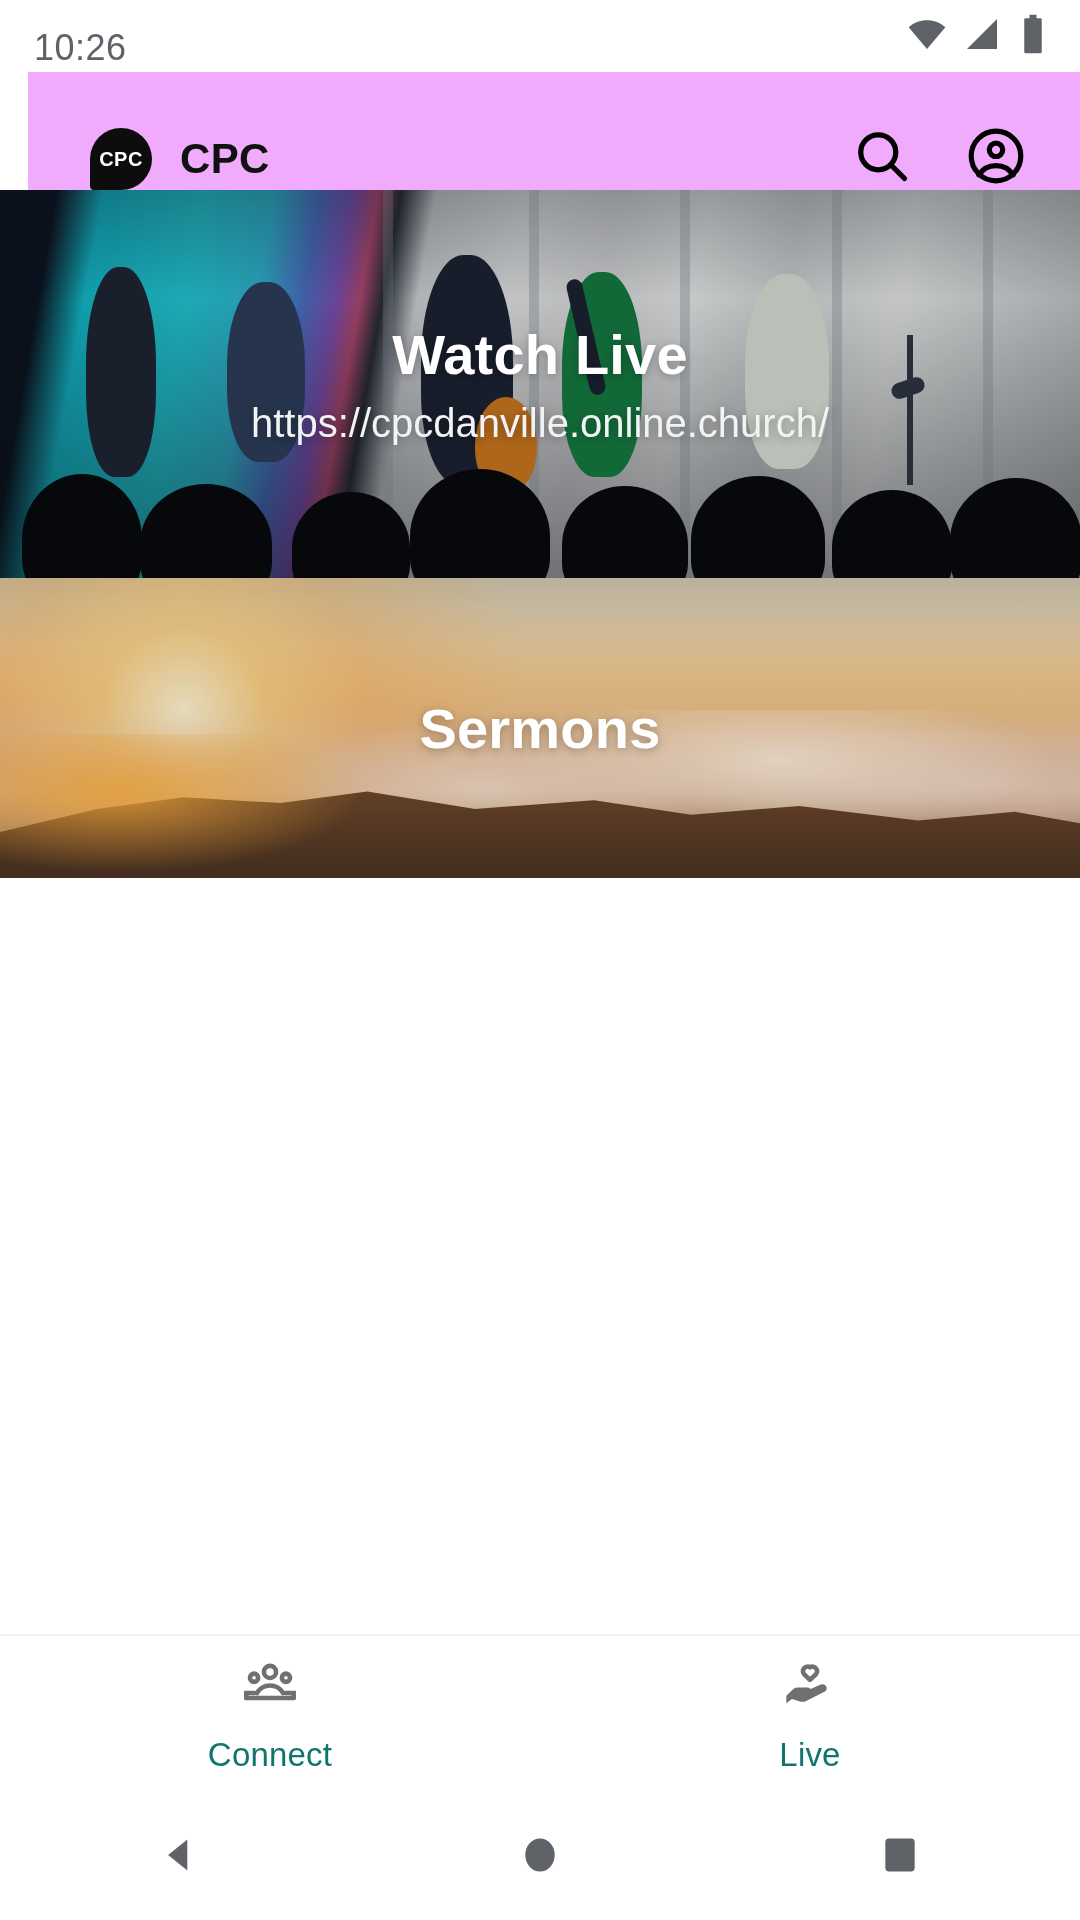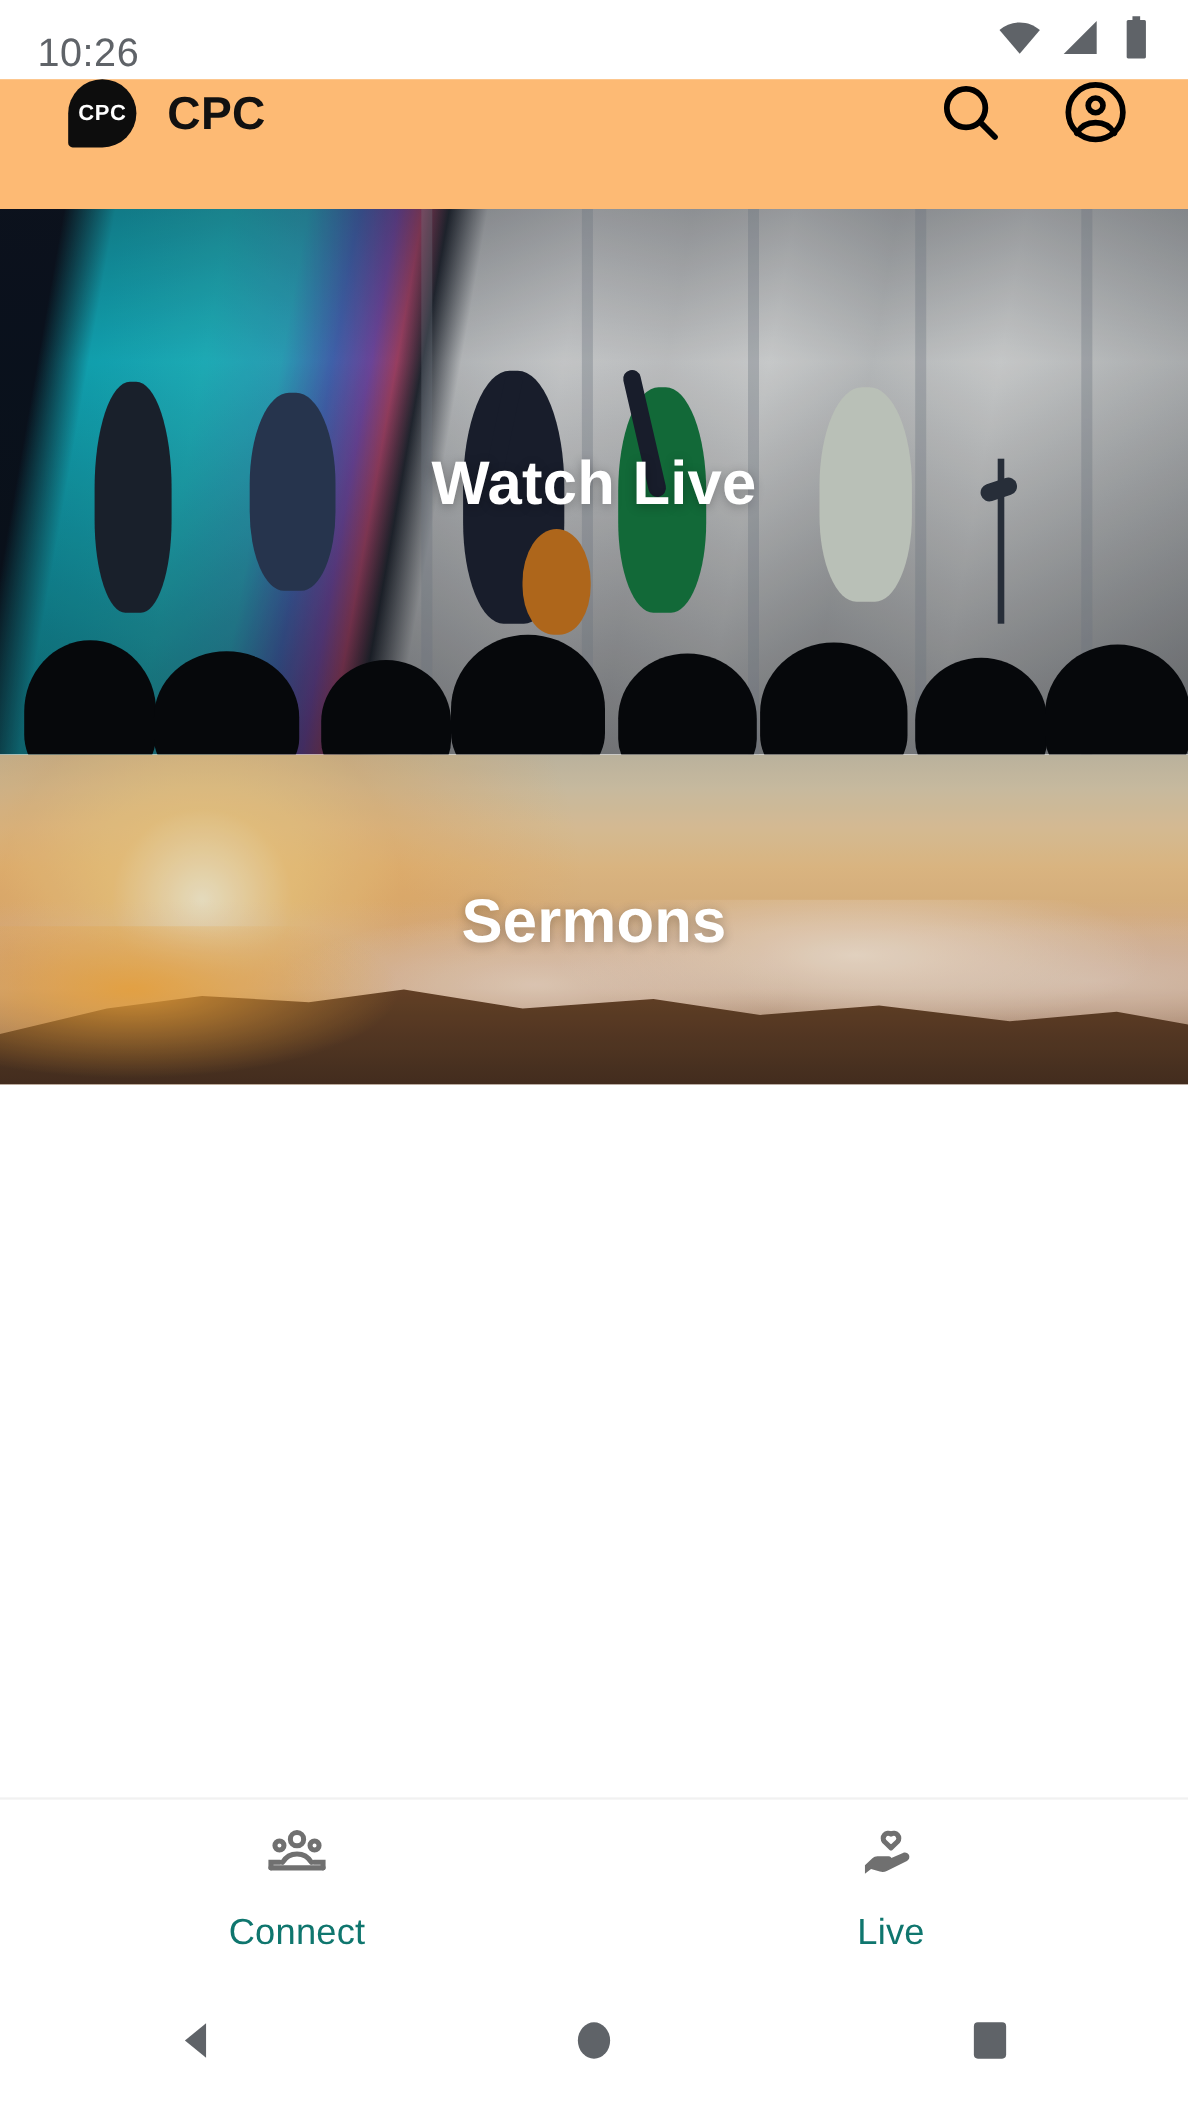--- a/index.html
+++ b/index.html
@@ -16,39 +16,39 @@
     height:72px; flex:0 0 72px;
     display:flex; align-items:center; justify-content:space-between;
     padding:0 30px 0 34px;
   }
   .status-time { font-size:36px; color:#5f6368; letter-spacing:0.5px;margin-top:23px; }
   .status-icons { display:flex; align-items:center; gap:14px; }
 
   
   .appbar {
     height:118px; flex:0 0 118px;
-    display:flex; align-items:flex-start;
-    padding:0 36px 0 62px; background:#fdba74;
+    display:flex; align-items:flex-end;
+    padding:0 36px 0 62px; background:#f0abfc;margin-left:28px;
   }
   .brand { display:flex; align-items:center; gap:28px; }
   .logo-pin {
     width:62px; height:62px; background:#0d0d0d;
     border-radius:50% 50% 50% 4px;
     display:flex; align-items:center; justify-content:center;
   }
   .logo-pin span { color:#fff; font-size:20px; font-weight:700; letter-spacing:0.5px; line-height:1; }
   .brand-title { font-size:42px; font-weight:700; color:#111; letter-spacing:0.3px; }
   .appbar-actions { margin-left:auto; display:flex; align-items:center; gap:50px; padding-right:16px; }
   .icon-btn { width:64px; height:64px; display:flex; align-items:center; justify-content:center; }
 
   
   .content { flex:1 1 auto; display:flex; flex-direction:column; background:#fff; overflow:hidden; }
 
   .card { position:relative; width:1080px; overflow:hidden; display:flex; align-items:center; justify-content:center; flex-direction:column; }
-  .card-watch { height:496px; }
+  .card-watch { height:388px; }
   .card-sermons { height:300px; }
 
   .card-bg { position:absolute; inset:0; }
 
   
   .stage {
     position:absolute; inset:0;
     background:
       linear-gradient(180deg, rgba(20,24,34,.30) 0%, rgba(20,24,34,.05) 28%, rgba(12,14,20,.45) 100%),
       linear-gradient(100deg,
@@ -212,20 +212,21 @@
           <div class="head" style="left:38%; width:140px; height:135px;"></div>
           <div class="head" style="left:52%; width:126px; height:118px;"></div>
           <div class="head" style="left:64%; width:134px; height:128px;"></div>
           <div class="head" style="left:77%; width:120px; height:114px;"></div>
           <div class="head" style="left:88%; width:132px; height:126px;"></div>
         </div>
         <div class="card-scrim"></div>
       </div>
       <div class="card-text">
         <div class="card-title">Watch Live</div>
+        <div class="card-sub">https://cpcdanville.online.church/</div>
       </div>
     </div>
 
     <div class="card card-sermons">
       <div class="card-bg">
         <div class="sunrise"></div>
         <div class="cloudbank"></div>
         <div class="ridge"></div>
         <div class="ridge-glow"></div>
         <div class="card-scrim"></div>

